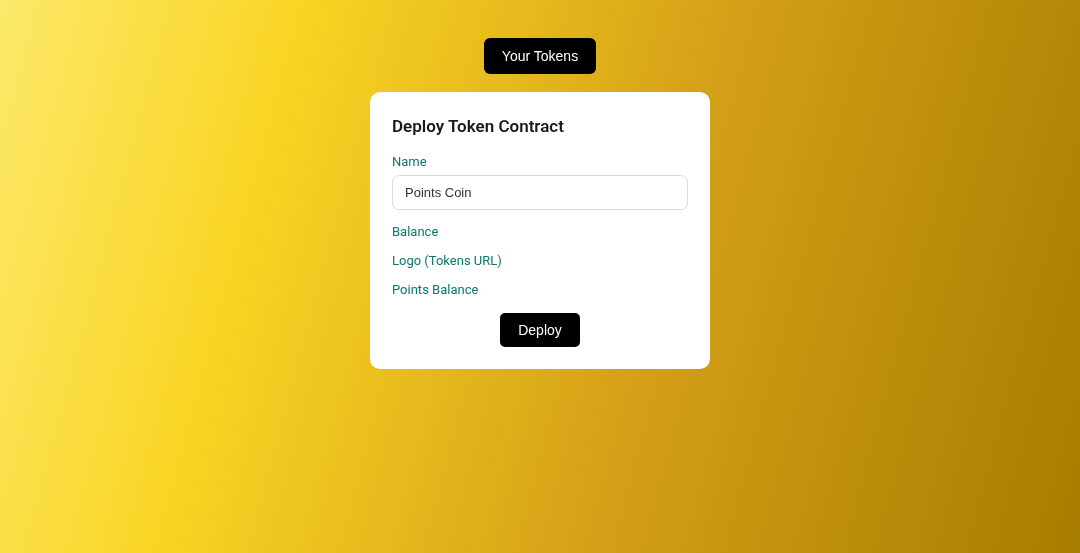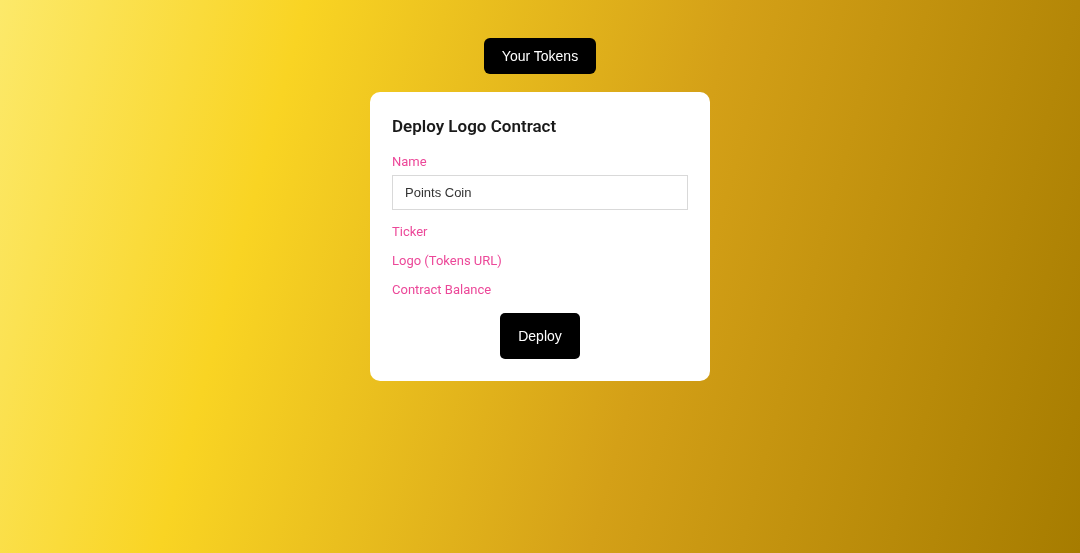--- a/index.html
+++ b/index.html
@@ -48,75 +48,75 @@
       font-weight: 600;
       color: #1a1a1a;
       margin-bottom: 18px;
     }
     .form-group {
       margin-bottom: 14px;
     }
     .form-label {
       display: block;
       font-size: 13px;
-      color: #ec4899;
+      color: #0f766e;
       margin-bottom: 6px;
     }
     .form-input {
       width: 100%;
       padding: 9px 12px;
       font-size: 13px;
       color: #333;
       border: 1px solid #d9d9d9;
-      border-radius: 0;
+      border-radius: 7px;
       background: #fff;
       outline: none;
     }
     .deploy-row {
       display: flex;
       justify-content: center;
       margin-top: 16px;
     }
     .deploy-btn {
       background: #000;
       color: #fff;
       border: none;
-      padding: 15px 18px;
+      padding: 9px 18px;
       font-size: 14px;
       font-weight: 500;
       border-radius: 5px;
       cursor: pointer;
     }
   </style>
 </head>
 <body>
 
 <div class="header">
   <button class="header-btn rect">Your Tokens</button>
 </div>
 
 <div class="card">
-  <h2 class="card-title">Deploy Logo Contract</h2>
+  <h2 class="card-title">Deploy Token Contract</h2>
 
   <div class="form-group">
     <label class="form-label">Name</label>
     <input class="form-input" type="text" value="Points Coin" style="">
   </div>
 
   <div class="form-group">
-    <label class="form-label">Ticker</label>
+    <label class="form-label">Balance</label>
   </div>
 
   <div class="form-group">
     <label class="form-label">Logo (Tokens URL)</label>
   </div>
 
   <div class="form-group">
   </div>
 
   <div class="form-group">
-    <label class="form-label">Contract Balance</label>
+    <label class="form-label">Points Balance</label>
   </div>
 
   <div class="deploy-row">
     <button class="deploy-btn">Deploy</button>
   </div>
 </div>
 
 </body></html>

